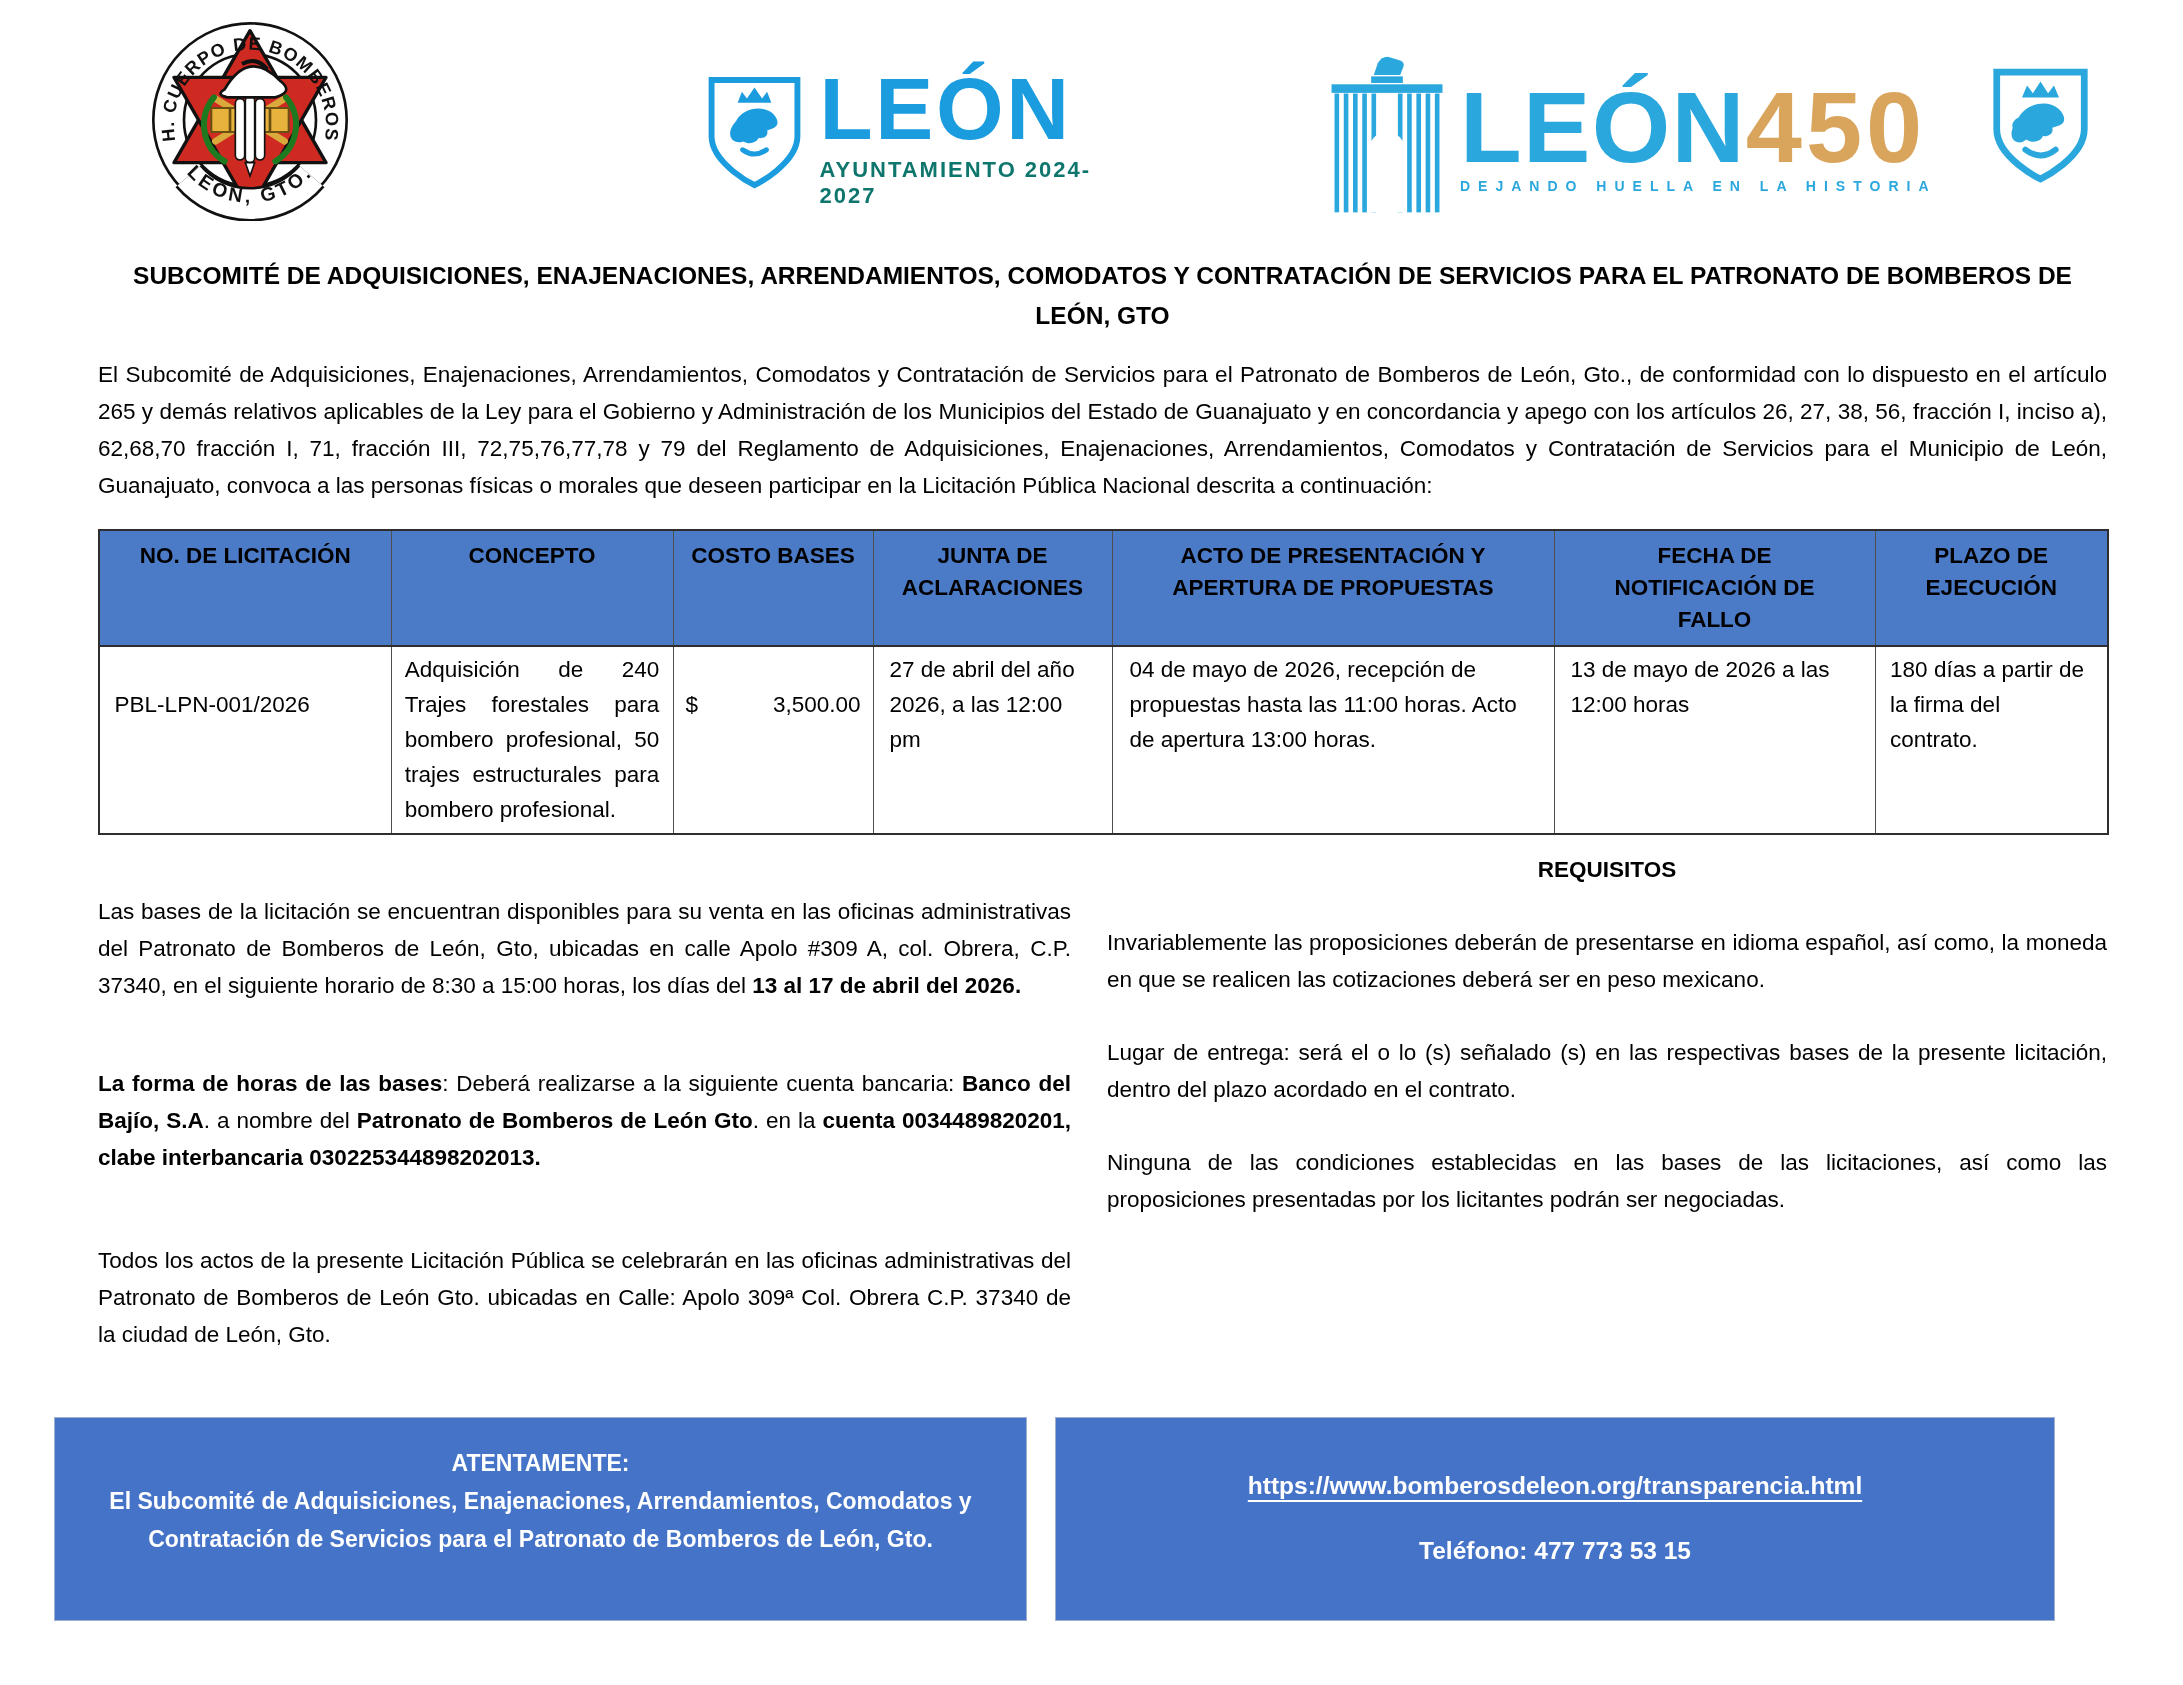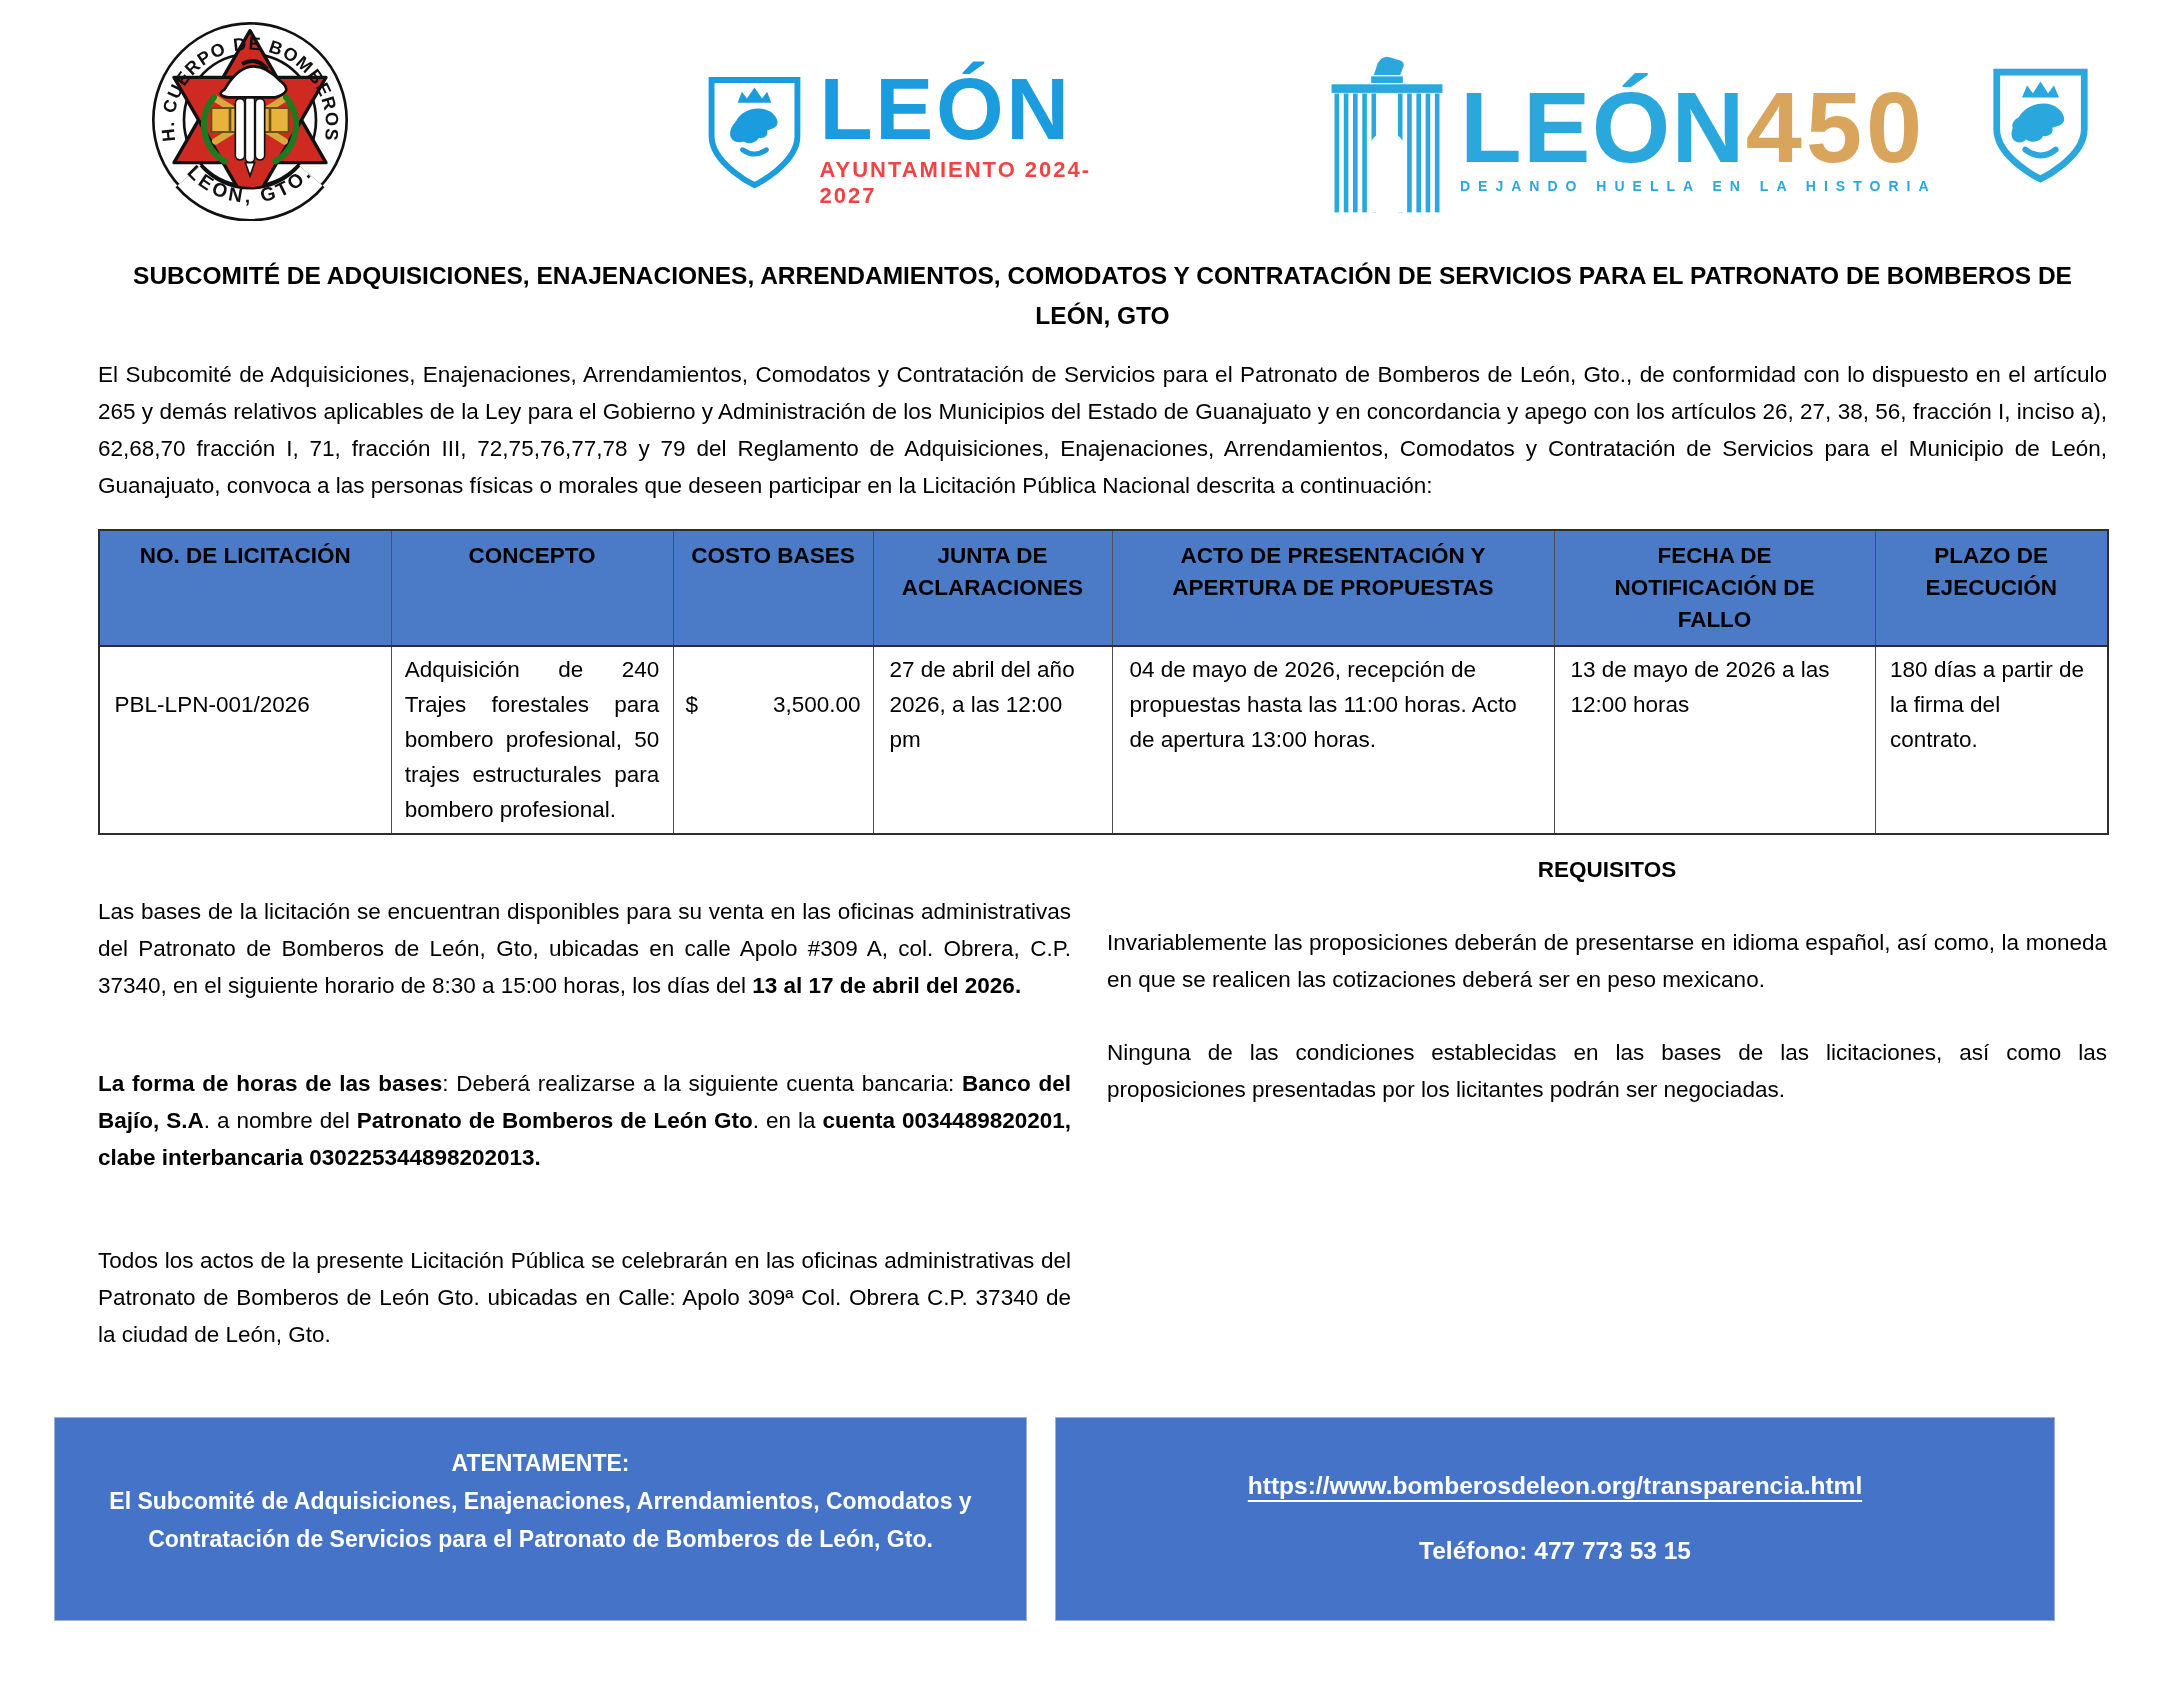--- a/index.html
+++ b/index.html
@@ -8,21 +8,21 @@
     position:relative;width:2183px;height:1686px;background:#fff;overflow:hidden;
     font-family:"Liberation Sans", sans-serif;color:#000;
   }
   
   .hdr{position:relative;height:233px;}
   .badge{position:absolute;left:150px;top:18.5px;width:200px;height:202px;}
   .city-logo{position:absolute;left:704px;top:67px;width:404px;height:136px;display:flex;align-items:flex-start;}
   .city-shield{width:101px;height:132px;flex:0 0 auto;}
   .city-text{margin-left:14.6px;display:flex;flex-direction:column;}
   .city-name{font-size:87px;line-height:83px;font-weight:bold;color:#1b9cdf;letter-spacing:2.6px;}
-  .city-sub{margin-top:6.6px;font-size:22px;font-weight:bold;color:#ef4444;letter-spacing:2px;}
+  .city-sub{margin-top:6.6px;font-size:22px;font-weight:bold;color:#0f766e;letter-spacing:2px;}
   .l450{position:absolute;left:1330px;top:41px;width:761px;height:177px;}
   .l450-arch{position:absolute;left:0;top:5.3px;width:114px;height:169px;}
   .l450-text{position:absolute;left:130px;top:37px;display:flex;flex-direction:column;}
   .l450-row{display:flex;align-items:baseline;}
   .l450-leon{font-size:101px;line-height:99px;font-weight:bold;color:#2aa7dd;letter-spacing:1.3px;}
   .l450-num{font-size:101px;line-height:99px;font-weight:bold;color:#d9a45c;letter-spacing:4px;}
   .l450-sub{margin-top:1px;font-size:14px;font-weight:bold;color:#2aa7dd;letter-spacing:8px;}
   .l450-shield{position:absolute;right:0;top:14.6px;width:101px;height:140px;}
   
   .title{margin:22.5px 76px 0 98px;text-align:center;font-size:24.5px;font-weight:bold;line-height:40px;}
@@ -220,20 +220,21 @@
 
   <div class="cols">
     <div class="lcol">
       <p class="p1"><span>Las bases de la licitación se encuentran disponibles para su venta en las oficinas administrativas del Patronato de Bomberos de León, Gto, ubicadas en calle Apolo #309 A, col. Obrera, C.P. 37340, en el siguiente horario de 8:30 a 15:00 horas, los días del </span><span class="b">13 al 17 de abril del 2026.</span></p>
       <p class="p2"><span class="b">La forma de horas de las bases</span><span>: Deberá realizarse a la siguiente cuenta bancaria: </span><span class="b">Banco del Bajío, S.A</span><span>. a nombre del </span><span class="b">Patronato de Bomberos de León Gto</span><span>. en la </span><span class="b">cuenta 0034489820201, clabe interbancaria 030225344898202013.</span></p>
       <p class="p3"><span>Todos los actos de la presente Licitación Pública se celebrarán en las oficinas administrativas del Patronato de Bomberos de León Gto. ubicadas en Calle: Apolo 309ª Col. Obrera C.P. 37340 de la ciudad de León, Gto.</span></p>
     </div>
     <div class="rcol">
       <div class="req-h">REQUISITOS</div>
       <p class="p">Invariablemente las proposiciones deberán de presentarse en idioma español, así como, la moneda en que se realicen las cotizaciones deberá ser en peso mexicano.</p>
+      <p class="p">Lugar de entrega: será el o lo (s) señalado (s) en las respectivas bases de la presente licitación, dentro del plazo acordado en el contrato.</p>
       <p class="p">Ninguna de las condiciones establecidas en las bases de las licitaciones, así como las proposiciones presentadas por los licitantes podrán ser negociadas.</p>
     </div>
   </div>
 
   <div class="footer">
     <div class="box box-left">
       <span class="atn">ATENTAMENTE:</span>
       <span>El Subcomité de Adquisiciones, Enajenaciones, Arrendamientos, Comodatos y Contratación de Servicios para el Patronato de Bomberos de León, Gto.</span>
     </div>
     <div class="box box-right">

